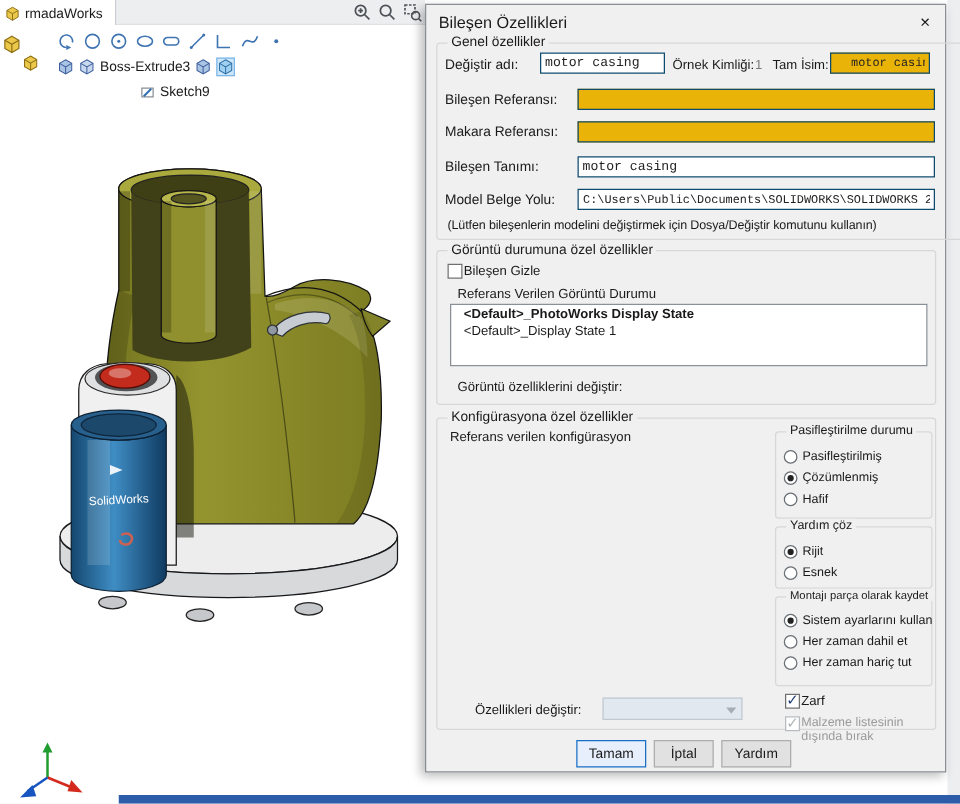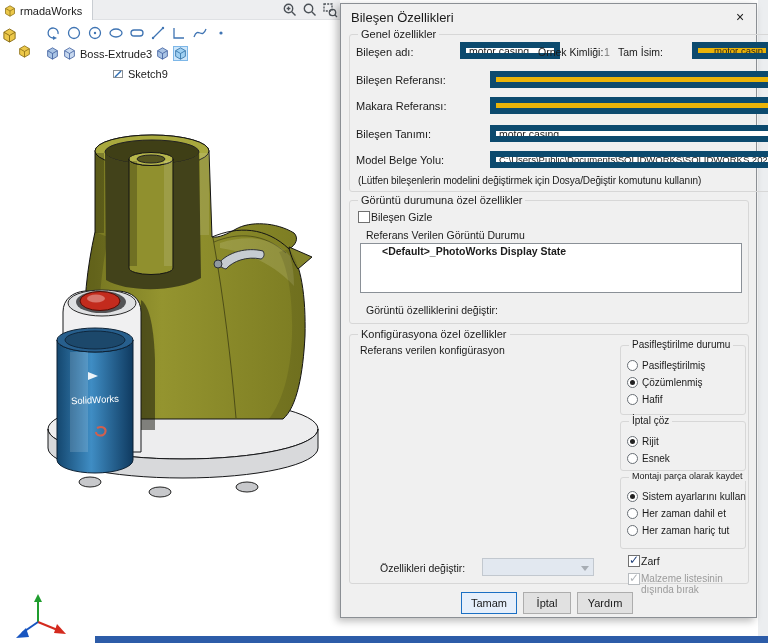--- a/index.html
+++ b/index.html
@@ -37,26 +37,26 @@
 
   .grp { position:absolute; border:1px solid #d7d7d7; border-radius:3px; }
   .grp-label { position:absolute; top:-7px; left:8px; background:#f0f0f0; padding:0 3px; font-size:11px; white-space:nowrap; }
   .grp-label.sm { font-size:10px; }
   .grp-label.xs { font-size:9px; }
 
   .lbl { position:absolute; font-size:11px; white-space:nowrap; }
   .lbl.sm { font-size:10.5px; }
   .gray { color:#7a7a7a; }
 
-  .field { position:absolute; height:17px; border:6px solid #0c4a6e; background:#ffffff; font-size:10.5px; padding:1px 3px; font-family:Liberation Sans, sans-serif; color:#222;margin-left:28px; }
+  .field { position:absolute; height:17px; border:1px solid #0c4a6e; background:#ffffff; font-size:10.5px; padding:1px 3px; font-family:Liberation Mono, monospace; color:#222; }
   .field.ro { background:#eab308;padding-left:16px; }
   .field.tiny { font-size:9.5px; }
 
   .listbox { position:absolute; background:#ffffff; border:1px solid #8a9097; overflow:hidden; }
-  .li { font-size:10.5px; padding:1px 21px; white-space:nowrap; }
+  .li { font-size:10.5px; padding:1px 10px; white-space:nowrap; }
   .li.b { font-weight:bold; }
 
   .combo { position:absolute; height:18px; border:1px solid #9aa0a6; background:#f4f5f6; font-size:10.5px; padding:2px 16px 0 5px; white-space:nowrap; overflow:hidden; }
   .combo .chev { position:absolute; right:4px; top:7px; width:0; height:0; border-left:4px solid transparent; border-right:4px solid transparent; border-top:5px solid #555; }
   .combo.dis { background:#e2e8f0; border-color:#c2c8cf; }
   .combo.dis .chev { border-top-color:#a7adb4; }
 
   .crow { position:absolute; display:flex; align-items:flex-start; gap:1px; font-size:10.5px; white-space:nowrap; }
   .cb { width:12px; height:12px; border:1px solid #707070; background:#fff; position:relative; flex:none; }
   .cb .ck { position:absolute; left:0px; top:-3px; font-size:12px; color:#1f3f78; }
@@ -279,21 +279,21 @@
   <span>Sketch9</span>
 </div>
 
 <div class="dialog">
   <div class="dlg-title">Bileşen Özellikleri</div>
   <div class="dlg-close">×</div>
 
   <div class="grp" style="left:8px; top:30px; width:452px; height:158px;">
     <span class="grp-label">Genel özellikler</span>
 
-    <span class="lbl" style="left:6px; top:11px;">Bileşen adı:</span>
+    <span class="lbl" style="left:6px; top:11px;">Değiştir adı:</span>
     <input class="field" style="left: 82px; top: 7px; width: 100px;" value="motor casing">
 
     <span class="lbl sm" style="left:188px; top:11px;">Örnek Kimliği:</span>
     <span class="lbl sm gray" style="left:254px; top:11px;">1</span>
 
     <span class="lbl sm" style="left:268px; top:11px;">Tam İsim:</span>
     <input class="field ro tiny" style="left: 314px; top: 7px; width: 80px;" readonly="" value="motor casing&lt;1&gt;">
 
     <span class="lbl" style="left:6px; top:39px;">Bileşen Referansı:</span>
     <input class="field ro" style="left: 112px; top: 36px; width: 286px;">
@@ -315,20 +315,21 @@
 
     <div class="crow" style="left:8px; top:10px;">
       <span class="cb"></span>
       <span>Bileşen Gizle</span>
     </div>
 
     <span class="lbl sm" style="left:16px; top:28px;">Referans Verilen Görüntü Durumu</span>
 
     <div class="listbox" style="left:10px; top:42px; width:382px; height:50px;">
       <div class="li b">&lt;Default&gt;_PhotoWorks Display State</div>
+      <div class="li">&lt;Default&gt;_Display State 1</div>
     </div>
 
     <span class="lbl sm" style="left:16px; top:103px;">Görüntü özelliklerini değiştir:</span>
   </div>
 
   <div class="grp" style="left:8px; top:330px; width:400px; height:250px;">
     <span class="grp-label">Konfigürasyona özel özellikler</span>
 
     <span class="lbl sm" style="left:10px; top:9px;">Referans verilen konfigürasyon</span>
 
@@ -342,21 +343,21 @@
         <span class="radio on"></span>
         <span>Çözümlenmiş</span>
       </div>
       <div class="rrow" style="left:6px; top:48px;">
         <span class="radio"></span>
         <span>Hafif</span>
       </div>
     </div>
 
     <div class="grp" style="left:270px; top:86px; width:126px; height:50px;">
-      <span class="grp-label sm">İptal çöz</span>
+      <span class="grp-label sm">Yardım çöz</span>
       <div class="rrow" style="left:6px; top:14px;">
         <span class="radio on"></span>
         <span>Rijit</span>
       </div>
       <div class="rrow" style="left:6px; top:31px;">
         <span class="radio"></span>
         <span>Esnek</span>
       </div>
     </div>
 

